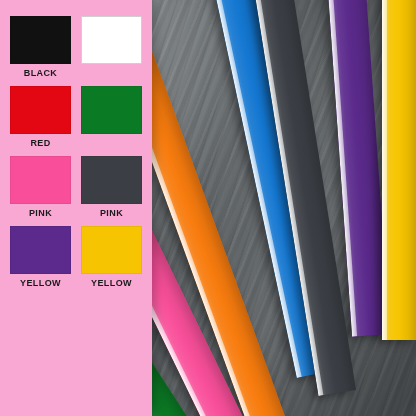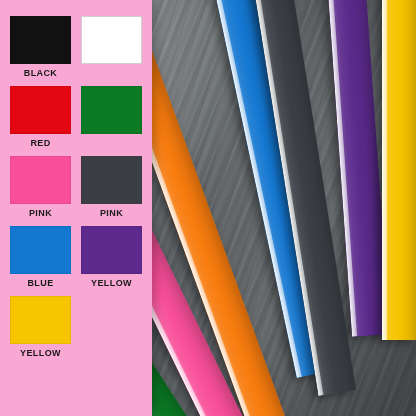--- a/index.html
+++ b/index.html
@@ -200,24 +200,20 @@
         </div>
         <div class="swatch">
           <span class="chip" style="background: rgb(249, 79, 154);"></span>
           <span class="chip-label">PINK</span>
         </div>
         <div class="swatch">
           <span class="chip" style="background: rgb(59, 63, 69);"></span>
           <span class="chip-label">PINK</span>
         </div>
         <div class="swatch">
-          <span class="chip" style="background: rgb(20, 119, 209);"></span>
-          <span class="chip-label">BLUE</span>
-        </div>
-        <div class="swatch">
           <span class="chip" style="background: rgb(91, 42, 140);"></span>
           <span class="chip-label">YELLOW</span>
         </div>
         <div class="swatch">
           <span class="chip" style="background: rgb(246, 196, 0);"></span>
           <span class="chip-label">YELLOW</span>
         </div>
       </div>
   </div>
 

